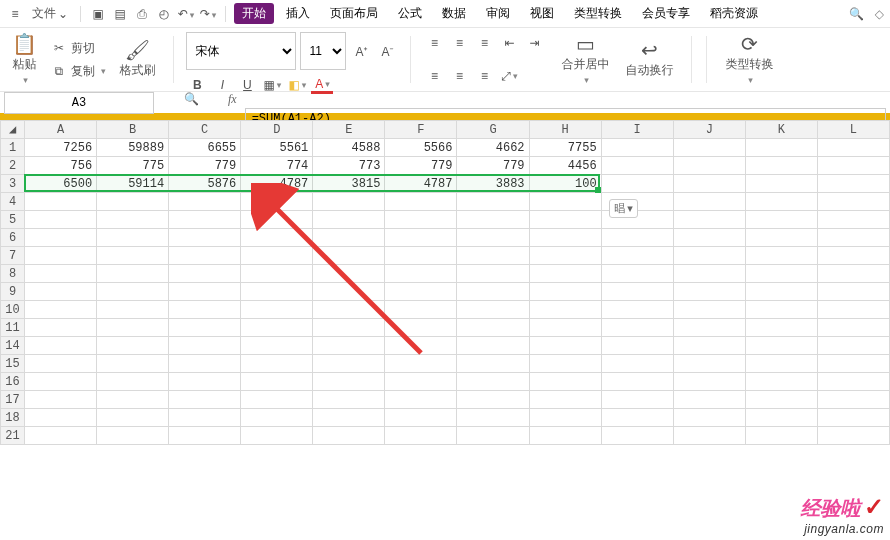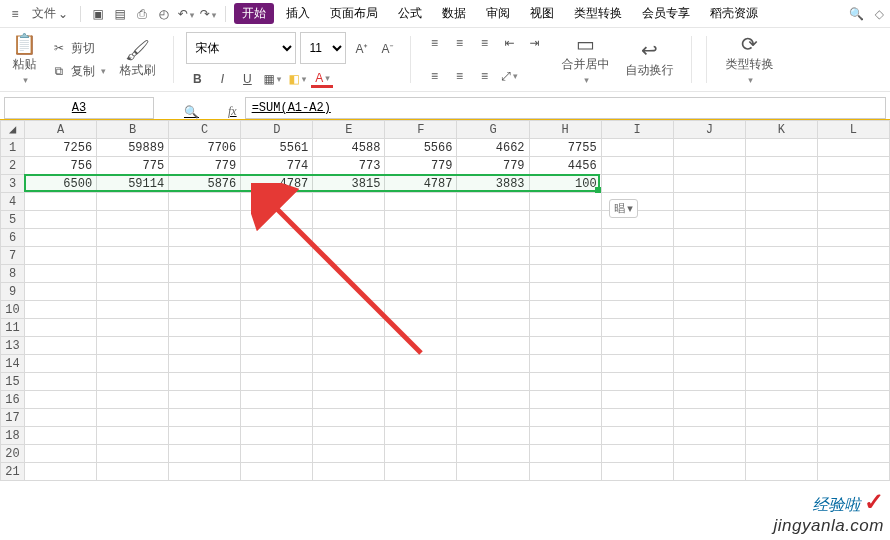--- a/index.html
+++ b/index.html
@@ -62,50 +62,49 @@
   .big-btn .big-icon { font-size:20px; line-height:1; }
   .small-btn {
     display:flex; align-items:center; gap:4px;
     color:#555; cursor:pointer; padding:1px 4px;
     font-size:12px;
   }
   .small-btn .ic { width:16px; text-align:center; }
   .vline { width:1px; background:#e6e6e6; margin:4px 2px;}
   .font-row { display:flex; align-items:center; gap:4px;}
   .font-select {
-    border:1px solid #ccc; height:32px; font-size:12px;
+    border:1px solid #ccc; height:38px; font-size:12px;
     padding:0 4px; background:#fff;
   }
   .icon-btn {
     width:22px; height:22px; display:inline-flex;
     align-items:center; justify-content:center;
     color:#555; cursor:pointer;
   }
   .style-row { display:flex; gap:3px; align-items:center;}
   .dropdown-caret::after { content:"▾"; font-size:9px; margin-left:2px; color:#888;}
   
   .formula-bar {
-    display:flex; align-items:flex-end;
-    height:28px; border-bottom:1px solid #eab308;
+    display:flex; align-items:flex-start;
+    height:28px; border-bottom:7px solid #eab308;
     padding:0 4px;
-    text-decoration:underline;
   }
   .name-box {
     width:150px; height:22px; border:1px solid #ccc;
     display:flex; align-items:center; justify-content:center;
     font-family:"Consolas","Courier New",monospace;
   }
   .fx-label {
     margin-left:29px; color:#666; cursor:pointer;
     font-style:italic; font-family:serif;
   }
   .formula-input {
     flex:1; margin-left:8px; height:22px; border:1px solid #ccc;
     padding:0 6px; font-family:"Consolas","Courier New",monospace;
-    display:flex; align-items:center;
+    display:flex; align-items:center;margin-top:16px;
   }
   .fb-search { margin-left:30px; color:#888; cursor:pointer;}
   
   .sheet-wrap { position:relative; }
   table.sheet {
     border-collapse:collapse;
     table-layout:fixed;
     width:100%;
   }
   table.sheet th, table.sheet td {
@@ -154,23 +153,23 @@
   .red-arrow {
     position:absolute;
     pointer-events:none;
   }
   
   .watermark {
     position:absolute; right:6px; bottom:4px;
     text-align:right;
     font-family:"Arial Black", sans-serif;
   }
-  .watermark .line1 { font-size:16px; font-weight:400; color:#0369a1; font-style:italic;}
+  .watermark .line1 { font-size:20px; font-weight:700; color:#ec4899; font-style:italic;}
   .watermark .check { color:#d7262c; font-size:24px; font-weight:900;}
-  .watermark .line2 { font-size:17px; font-style:italic; color:#333; letter-spacing:0.5px;}
+  .watermark .line2 { font-size:12px; font-style:italic; color:#333; letter-spacing:0.5px;}
   
   .num-select {
     border:1px solid #ccc; height:22px; width:120px;
     padding:0 4px; background:#fff;
   }
 </style>
 </head>
 <body>
 
 <div class="menubar">
@@ -325,21 +324,21 @@
       <th>J</th>
       <th>K</th>
       <th>L</th>
     </tr>
   </thead>
   <tbody id="sheet-body">
         <tr class="data">
           <th class="rowhead">1</th>
           <td>7256</td>
           <td>59889</td>
-          <td>7706</td>
+          <td>6655</td>
           <td>5561</td>
           <td>4588</td>
           <td>5566</td>
           <td>4662</td>
           <td>7755</td>
           <td></td>
           <td></td>
           <td></td>
           <td></td>
         </tr>
@@ -487,35 +486,20 @@
           <td></td>
           <td></td>
           <td></td>
           <td></td>
           <td></td>
           <td></td>
           <td></td>
           <td></td>
         </tr>
         <tr class="data">
-          <th class="rowhead">13</th>
-          <td></td>
-          <td></td>
-          <td></td>
-          <td></td>
-          <td></td>
-          <td></td>
-          <td></td>
-          <td></td>
-          <td></td>
-          <td></td>
-          <td></td>
-          <td></td>
-        </tr>
-        <tr class="data">
           <th class="rowhead">14</th>
           <td></td>
           <td></td>
           <td></td>
           <td></td>
           <td></td>
           <td></td>
           <td></td>
           <td></td>
           <td></td>
@@ -563,35 +547,20 @@
           <td></td>
           <td></td>
           <td></td>
           <td></td>
           <td></td>
           <td></td>
           <td></td>
         </tr>
         <tr class="data">
           <th class="rowhead">18</th>
-          <td></td>
-          <td></td>
-          <td></td>
-          <td></td>
-          <td></td>
-          <td></td>
-          <td></td>
-          <td></td>
-          <td></td>
-          <td></td>
-          <td></td>
-          <td></td>
-        </tr>
-        <tr class="data">
-          <th class="rowhead">20</th>
           <td></td>
           <td></td>
           <td></td>
           <td></td>
           <td></td>
           <td></td>
           <td></td>
           <td></td>
           <td></td>
           <td></td>

